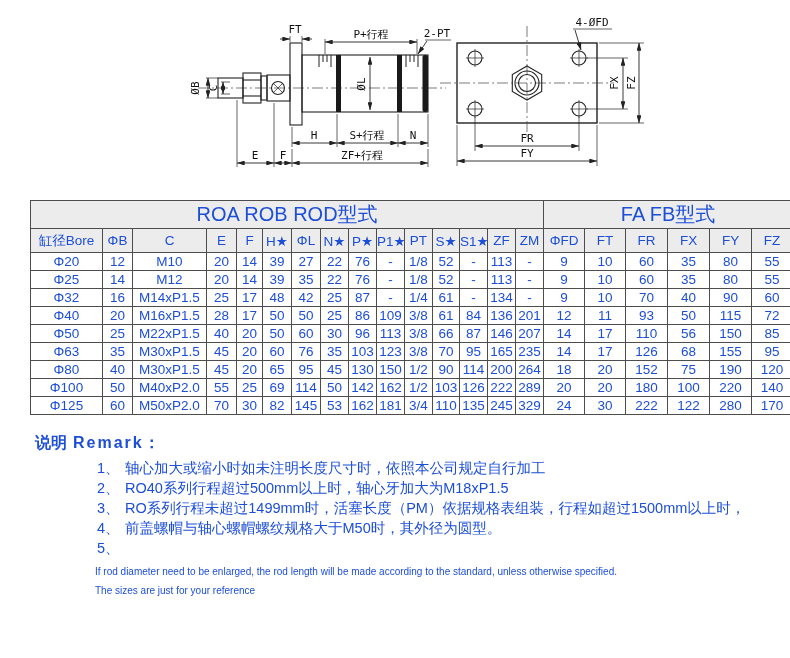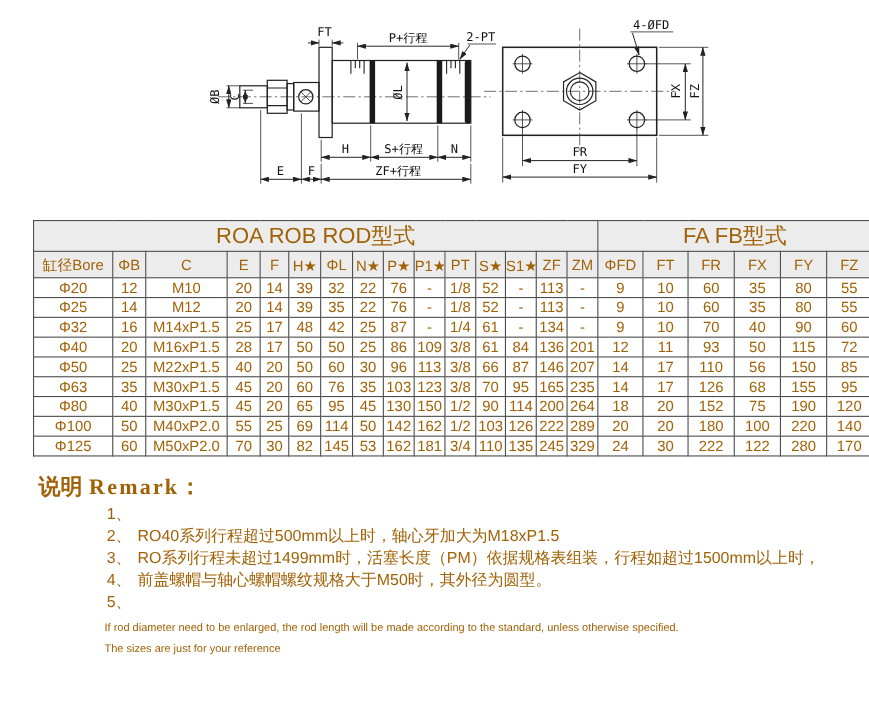--- a/index.html
+++ b/index.html
@@ -1,36 +1,36 @@
 <!DOCTYPE html>
 <html><head>
 <meta charset="utf-8">
 <style>
   html,body{margin:0;padding:0;background:#ffffff;}
   .page{position:relative;width:790px;height:658px;background:#ffffff;overflow:hidden;
-        font-family:"Liberation Sans",sans-serif;color:#a16207;}
+        font-family:"Liberation Sans",sans-serif;color:#1d4ed8;}
   .drawing{position:absolute;}
   .drawing svg{display:block;}
   svg .ol{stroke:#222222;stroke-width:1.1;fill:none;}
   svg .band{fill:#1a1a1a;stroke:none;}
   svg .ext{stroke:#222222;stroke-width:0.7;fill:none;}
   svg .dim{stroke:#222222;stroke-width:0.9;fill:none;}
   svg .cl{stroke:#444444;stroke-width:0.7;fill:none;stroke-dasharray:11 3 2 3;}
   svg .tick{stroke:#222222;stroke-width:1;fill:none;}
   svg text{font-family:"DejaVu Sans Mono",monospace;font-size:11px;fill:#111111;text-anchor:middle;}
   table.spec{position:absolute;left:30px;top:200px;width:732px;border-collapse:collapse;
              table-layout:fixed;font-size:13.5px;}
   table.spec th,table.spec td{border:1px solid #4d4d4d;text-align:center;padding:0;
              white-space:nowrap;overflow:hidden;font-weight:normal;}
   table.spec th{background:#ececec;height:23px;}
   table.spec th.grp{height:26px;font-size:20px;}
   table.spec td{height:17px;background:#ffffff;}
   .remarks{position:absolute;left:35px;top:433px;width:745px;}
-  .remark-heading{font-family:Liberation Serif, serif;font-weight:bold;
-                  font-size:20px;line-height:20px;}
+  .remark-heading{font-family:Liberation Sans, sans-serif;font-weight:bold;
+                  font-size:16px;line-height:20px;}
   .remark-heading .en{letter-spacing:2px;margin-left:6px;}
   .cn-list{margin-top:5px;padding-left:62px;font-size:14.5px;line-height:20px;}
   .cn-row{display:flex;}
   .cn-row .num{flex:none;width:28px;}
   .en-list{margin-top:4px;padding-left:60px;font-size:10px;line-height:19px;}
 </style>
 </head>
 <body>
 
 <div class="page">
@@ -240,21 +240,21 @@
         </tr>
       </thead>
       <tbody>
         <tr>
           <td>Φ20</td>
           <td>12</td>
           <td>M10</td>
           <td>20</td>
           <td>14</td>
           <td>39</td>
-          <td>32</td>
+          <td>27</td>
           <td>22</td>
           <td>76</td>
           <td>-</td>
           <td>1/8</td>
           <td>52</td>
           <td>-</td>
           <td>113</td>
           <td>-</td>
           <td>9</td>
           <td>10</td>
@@ -450,20 +450,21 @@
       </tbody>
     </table>
 
   <div class="remarks">
     <div class="remark-heading">
       <span class="cn">说明</span><span class="en">Remark：</span>
     </div>
     <div class="cn-list">
         <div class="cn-row">
           <span class="num">1、</span>
+          <span>轴心加大或缩小时如未注明长度尺寸时，依照本公司规定自行加工</span>
         </div>
         <div class="cn-row">
           <span class="num">2、</span>
           <span>RO40系列行程超过500mm以上时，轴心牙加大为M18xP1.5</span>
         </div>
         <div class="cn-row">
           <span class="num">3、</span>
           <span>RO系列行程未超过1499mm时，活塞长度（PM）依据规格表组装，行程如超过1500mm以上时，</span>
         </div>
         <div class="cn-row">

